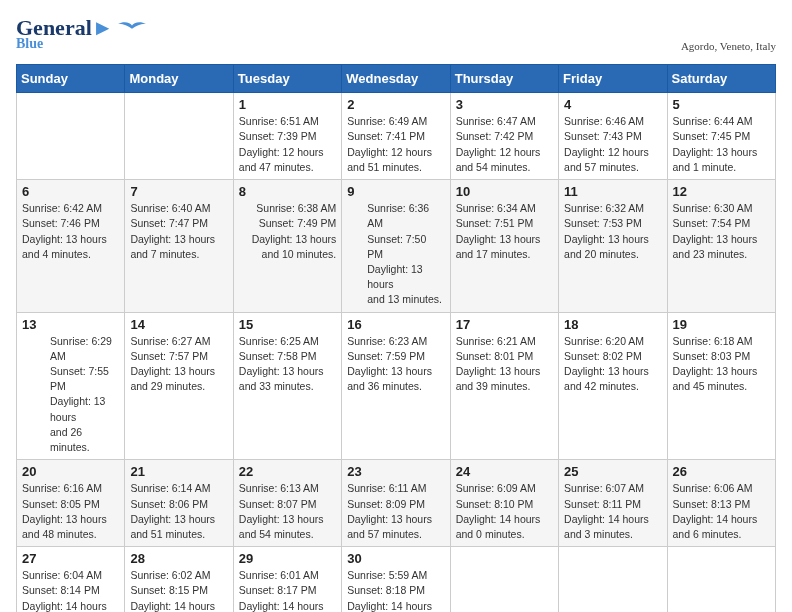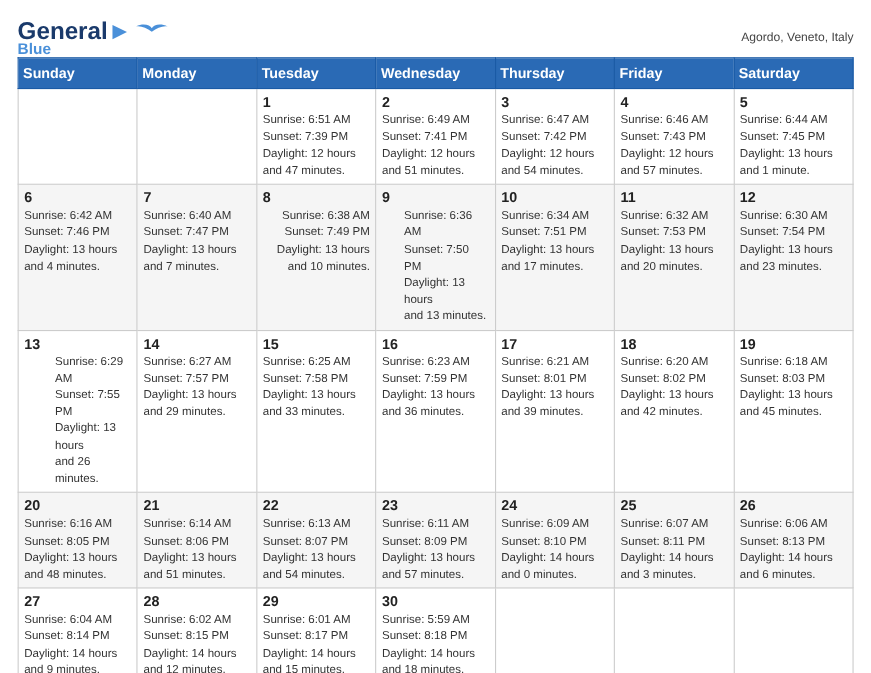--- a/index.html
+++ b/index.html
@@ -6,21 +6,23 @@
     body {
       font-family: Arial, sans-serif;
       background: #fff;
       width: 792px;
       min-height: 612px;
       padding: 16px;
     }
     .header {
       display: flex;
       justify-content: space-between;
-      align-items: center;
+      align-items: flex-end;
+      margin-bottom: 12px;
+      font-family: Liberation Serif, serif;
     }
     .logo {
       display: flex;
       flex-direction: column;
       align-items: flex-start;
     }
     .title-block {
       text-align: right;
     }
     .month-title {

